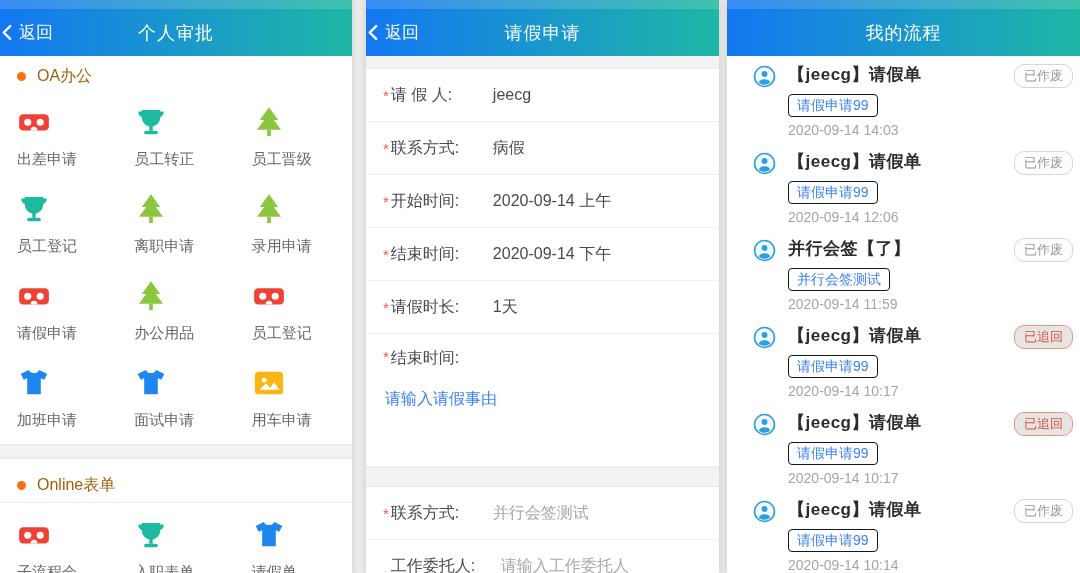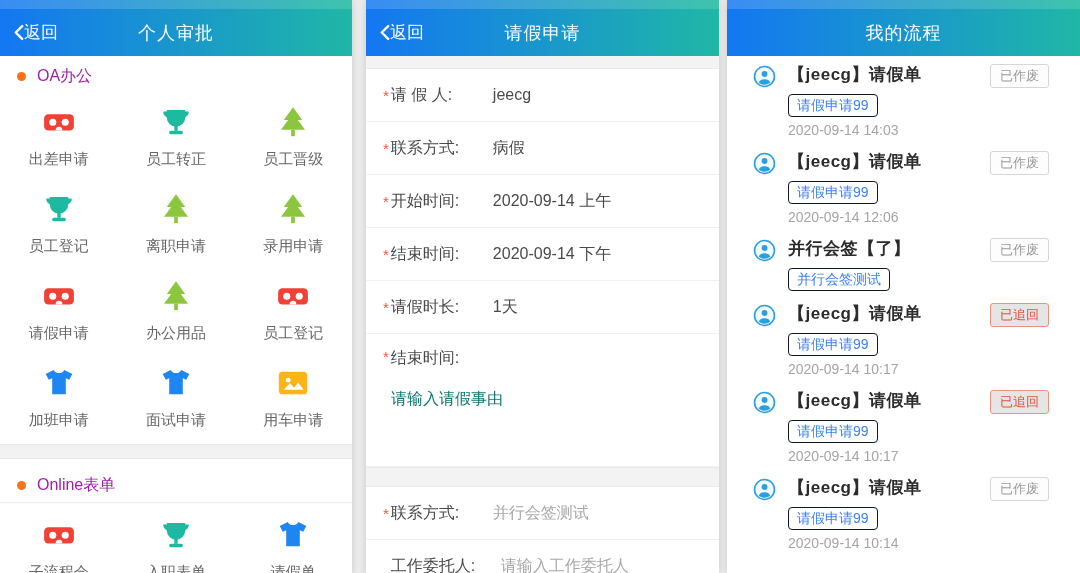--- a/index.html
+++ b/index.html
@@ -5,49 +5,49 @@
   *{margin:0;padding:0;box-sizing:border-box}
   html,body{width:1080px;height:573px;overflow:hidden}
   body{background:#ebebeb;font-family:"Liberation Sans","DejaVu Sans",sans-serif}
   .stage{display:flex;width:1080px;height:573px}
   .panel{background:#fff;height:573px;overflow:hidden;box-shadow:0 0 7px rgba(0,0,0,.14)}
   .p1{width:352px}
   .p2{width:353px;margin-left:14px}
   .p3{width:353px;margin-left:8px}
   .topstrip{height:9px;background:linear-gradient(90deg,#3a8cf4,#3ec3ad)}
   .phead{height:47px;background:linear-gradient(90deg,#1377f2,#1fb7a6);display:flex;align-items:center;position:relative;color:#fff}
-  .back{position:absolute;left:13px;display:flex;align-items:center;font-size:17px;cursor:pointer}
+  .back{position:absolute;left:1px;display:flex;align-items:center;gap:7px;font-size:17px;cursor:pointer}
   .bk{width:11px;height:17px;display:block}
   .ptitle{width:100%;text-align:center;font-size:18px;font-weight:400;letter-spacing:1px}
   
-  .sec-title{display:flex;align-items:center;gap:11px;padding:8px 0 2px 17px;font-size:16px;color:#a21caf;height:34px}
+  .sec-title{display:flex;align-items:center;gap:11px;padding:8px 0 2px 17px;font-size:16px;color:#a16207;height:34px}
   .dot{width:9px;height:9px;border-radius:50%;background:#f97316;flex:none}
   .grid{display:grid;grid-template-columns:repeat(3,1fr)}
-  .gcell{text-align:center;padding:15px 17px 8px;cursor:pointer}
+  .gcell{padding:15px 17px 8px;cursor:pointer}
   .i{width:34px;height:34px;display:inline-block}
   .glabel{margin-top:7px;font-size:15px;color:#666}
   .band{height:15px;background:#f2f2f2;border-top:1px solid #e7e7e7;border-bottom:1px solid #e7e7e7;margin-top:6px}
   .online{padding-top:12px;height:44px;border-bottom:1px solid #ececec}
   
   .fgap{height:13px;background:#f3f3f3;border-bottom:1px solid #eaeaea}
   .frow{display:flex;align-items:center;height:53px;padding:0 14px 0 17px;border-bottom:1px solid #f0f0f0;font-size:16px}
   .req{color:#f25643;margin-right:2px;font-size:15px;flex:none}
   .flabel{min-width:88px;color:#4a4a4a;flex:none}
   .fvalue{margin-left:14px;color:#4a4a4a}
   .ph{color:#a8a8a8}
   .reason{padding:14px 17px 0;height:133px;border-bottom:1px solid #f0f0f0;cursor:text}
   .rl{display:flex;font-size:16px;color:#4a4a4a}
-  .rph{margin-top:20px;margin-left:8px;color:#0f766e;font-size:16px}
+  .rph{margin-top:20px;margin-left:2px;color:#3b82f6;font-size:16px}
   .fgap2{height:20px;background:#f3f3f3;border-top:1px solid #eaeaea;border-bottom:1px solid #eaeaea}
   
-  .fitem{padding:8px 31px 4px 26px;cursor:pointer}
+  .fitem{padding:8px 7px 4px 26px;cursor:pointer}
   .ftop{display:flex;align-items:flex-start}
   .av{width:23px;height:23px;flex:none;margin-top:1px}
   .ftitle{flex:1;margin-left:12px;font-size:17px;font-weight:700;color:#2b2b2b;letter-spacing:.5px;line-height:22px}
-  .badge{flex:none;font-size:13px;padding:3px 9px;border-radius:3px;border:1px solid #d6d6d6;line-height:1.2}
+  .badge{flex:none;font-size:13px;padding:3px 9px;border-radius:10px;border:1px solid #d6d6d6;line-height:1.2}
   .voided{color:#9a9a9a;border-color:#d6d6d6;background:#fdfdfd}
   .recalled{color:#e2523e;border-color:#f0907e;background:#e5e5e5}
   .ftag{display:inline-block;margin:6px 0 0 35px;color:#3c82f0;border:1px solid #0f172a;border-radius:4px;padding:2px 8px;font-size:14px;line-height:17px}
   .ftime{margin:5px 0 0 35px;color:#a5a5a5;font-size:14px;line-height:17px}
 </style>
 </head>
 <body>
 
 <div class="stage">
 
@@ -306,20 +306,21 @@
       <div class="ftop">
         <svg class="av" viewBox="0 0 24 24">
             <circle cx="12" cy="12" r="10.4" fill="#f3fafe" stroke="#2d9ee0" stroke-width="1.7"></circle>
             <circle cx="12" cy="9.3" r="3.1" fill="#2d9ee0"></circle>
             <path d="M6 18.4 a6.2 4.8 0 0 1 12 0 a10 10 0 0 1 -12 0 z" fill="#2d9ee0"></path>
           </svg>
         <span class="ftitle">并行会签【了】</span>
         <span class="badge voided">已作废</span>
       </div>
       <span class="ftag">并行会签测试</span>
+      <div class="ftime">2020-09-14 11:59</div>
     </div>
 
     <div class="fitem">
       <div class="ftop">
         <svg class="av" viewBox="0 0 24 24">
             <circle cx="12" cy="12" r="10.4" fill="#f3fafe" stroke="#2d9ee0" stroke-width="1.7"></circle>
             <circle cx="12" cy="9.3" r="3.1" fill="#2d9ee0"></circle>
             <path d="M6 18.4 a6.2 4.8 0 0 1 12 0 a10 10 0 0 1 -12 0 z" fill="#2d9ee0"></path>
           </svg>
         <span class="ftitle">【jeecg】请假单</span>

